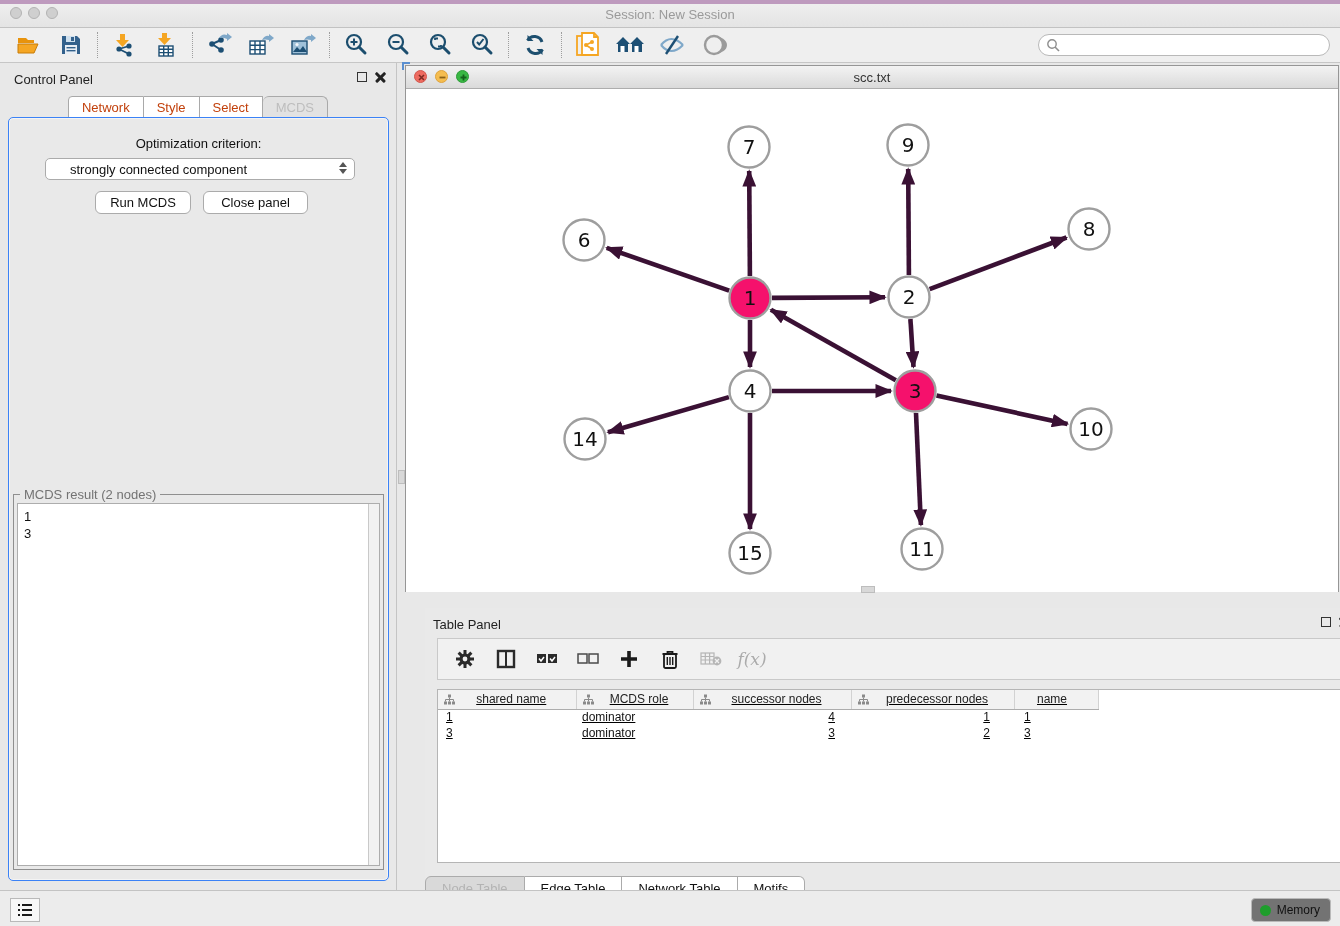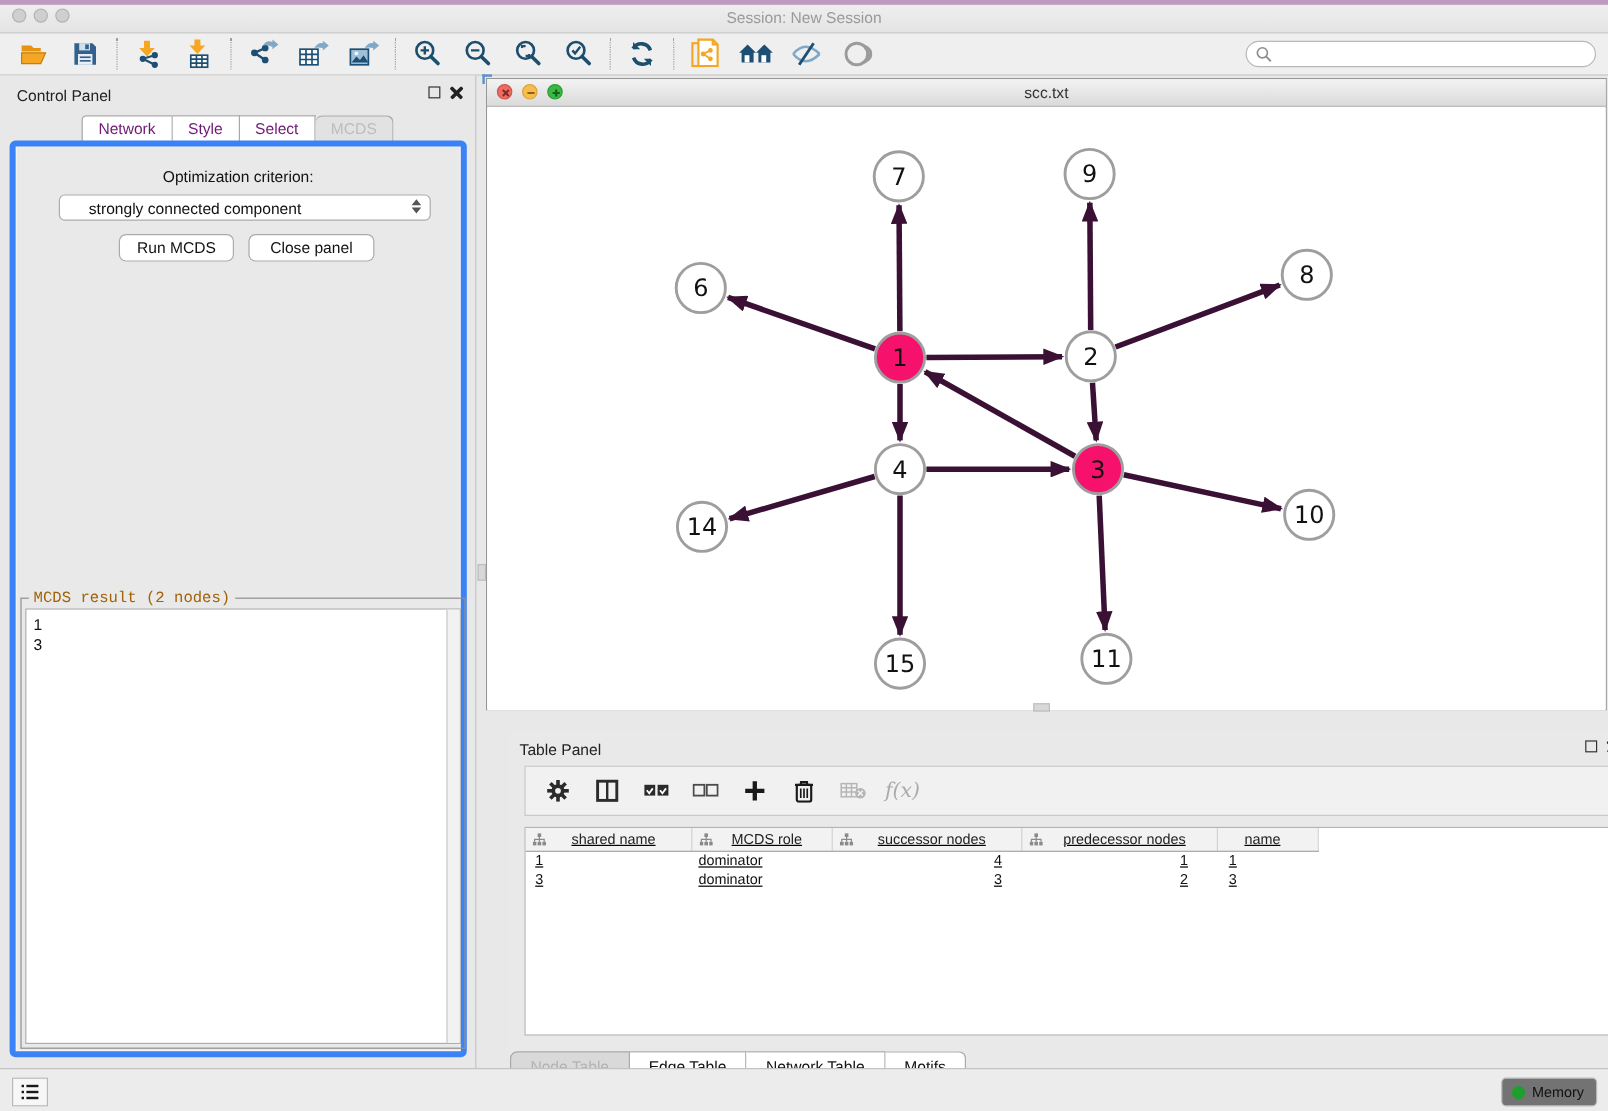--- a/index.html
+++ b/index.html
@@ -29,42 +29,42 @@
   .panel-head { position:relative; height:30px; }
   .panel-title { position:absolute; left:14px; top:9px; font-size:13px; color:#222; }
   .panel-icons { position:absolute; right:10px; top:8px; display:flex; gap:8px; align-items:center; }
   .float-ico { width:10px; height:10px; border:1.5px solid #333; }
   .close-ico { width:11px; height:11px; position:relative; }
   .close-ico:before,.close-ico:after { content:""; position:absolute; left:-1px; top:4.5px; width:13px; height:2.5px;
         background:#222; border-radius:1px; }
   .close-ico:before { transform:rotate(45deg);} .close-ico:after { transform:rotate(-45deg);}
 
   #cp-tabs { position:absolute; left:0; top:33px; width:100%; display:flex; justify-content:center; }
-  .cp-tab { font-size:13px; color:#701a75; background:#FFFFFF; border:1px solid #A9A9A9; border-left:none;
+  .cp-tab { font-size:13px; color:#c2410c; background:#FFFFFF; border:1px solid #A9A9A9; border-left:none;
             padding:3px 13px 3px 13px; }
   .cp-tab:first-child { border-left:1px solid #A9A9A9; border-radius:4px 0 0 0; }
   .cp-tab.active { background:#E2E2E2; color:#BDBDBD; border-radius:6px 6px 0 0; border-bottom-color:#E6E6E6; }
 
   #cp-content { position:absolute; left:8px; top:54px; width:381px; height:764px;
-                background:#E9E9E9; border:5px solid #3b82f6; border-radius:5px; box-shadow:inset 0 0 0 1px #F4F4F4; }
+                background:#E9E9E9; border:1px solid #3b82f6; border-radius:5px; box-shadow:inset 0 0 0 1px #F4F4F4; }
   #opt-label { position:absolute; left:0; width:100%; top:18px; text-align:center; font-size:13px; color:#111; }
   #opt-select { position:absolute; left:36px; top:40px; width:310px; height:22px; background:#fff;
                 border:1px solid #ABABAB; border-radius:5px; font-size:13px; color:#111;
                 display:flex; align-items:center; padding-left:24px; }
   .stepper { position:absolute; right:7px; top:3px; display:flex; flex-direction:column; gap:2px; }
   .tri-up { width:0; height:0; border-left:4px solid transparent; border-right:4px solid transparent; border-bottom:5px solid #555; }
   .tri-dn { width:0; height:0; border-left:4px solid transparent; border-right:4px solid transparent; border-top:5px solid #555; }
   .cp-btn { position:absolute; top:73px; height:23px; background:#FFF; border:1px solid #ABABAB; border-radius:6px;
             font-size:13px; color:#111; display:flex; align-items:center; justify-content:center; }
   #run-btn { left:86px; width:96px; }
   #closep-btn { left:194px; width:105px; }
 
   #result-fieldset { position:absolute; left:4px; top:376px; width:371px; height:376px;
                      border:1px solid #8F8F8F; }
-  #result-legend { position:absolute; left:6px; top:-8px; background:#E9E9E9; padding:0 4px; font-size:13px; color:#a16207;font-family:Liberation Mono, monospace; }
+  #result-legend { position:absolute; left:6px; top:-8px; background:#E9E9E9; padding:0 4px; font-size:13px; color:#737373; }
   #result-box { position:absolute; left:3px; top:8px; right:3px; bottom:3px; background:#fff; border:1px solid #ADADAD; }
   #result-scroll { position:absolute; right:0; top:0; bottom:0; width:11px; background:#F2F2F2; border-left:1px solid #C9C9C9; }
   #result-text { font-size:13px; color:#111; padding:4px 6px; line-height:17px; white-space:pre; font-family:"Liberation Sans",sans-serif; }
 
   
   #network-window { position:absolute; left:405px; top:65px; width:934px; height:527px;
                     border:1px solid #969696; background:#fff; }
   #nw-titlebar { position:relative; height:23px; background:linear-gradient(#F3F3F3,#DADADA); border-bottom:1px solid #ADADAD; }
   .tl { position:absolute; top:4px; width:13px; height:13px; border-radius:50%; }
   .tl svg { position:absolute; left:2px; top:2px; }

